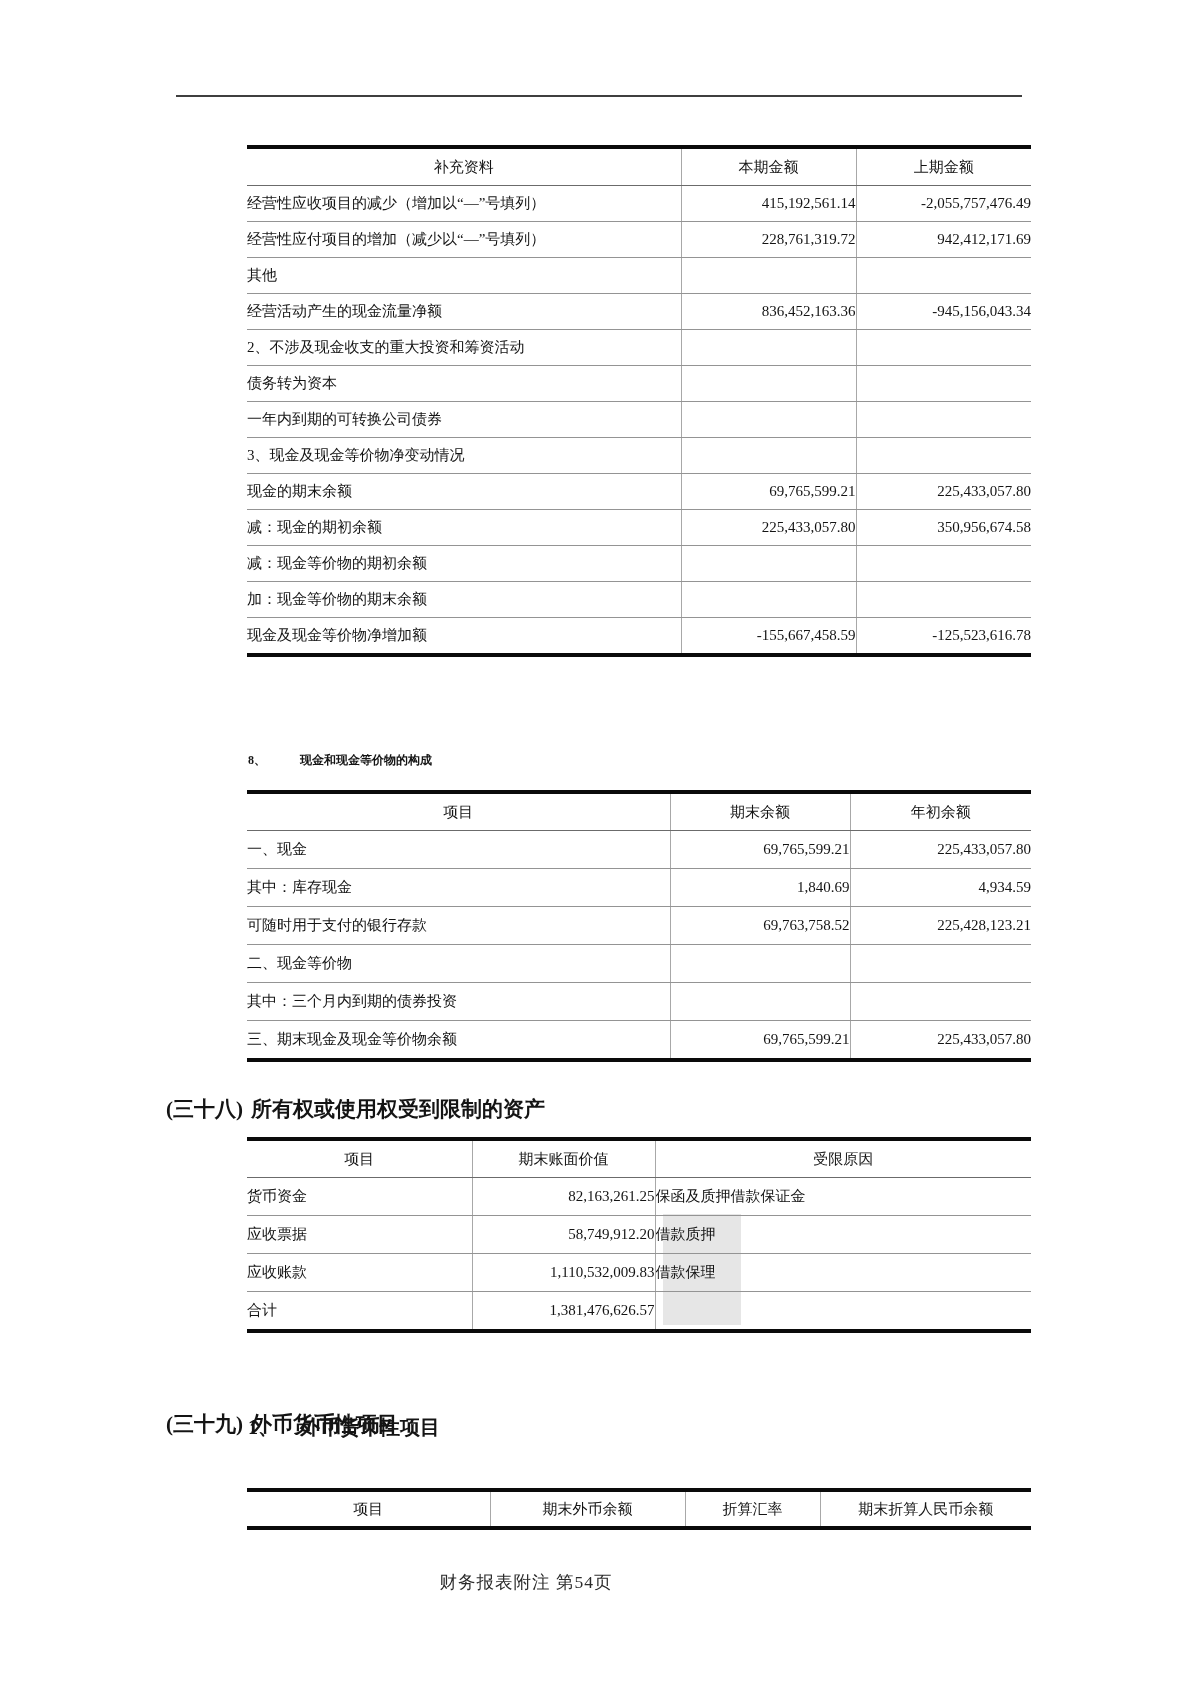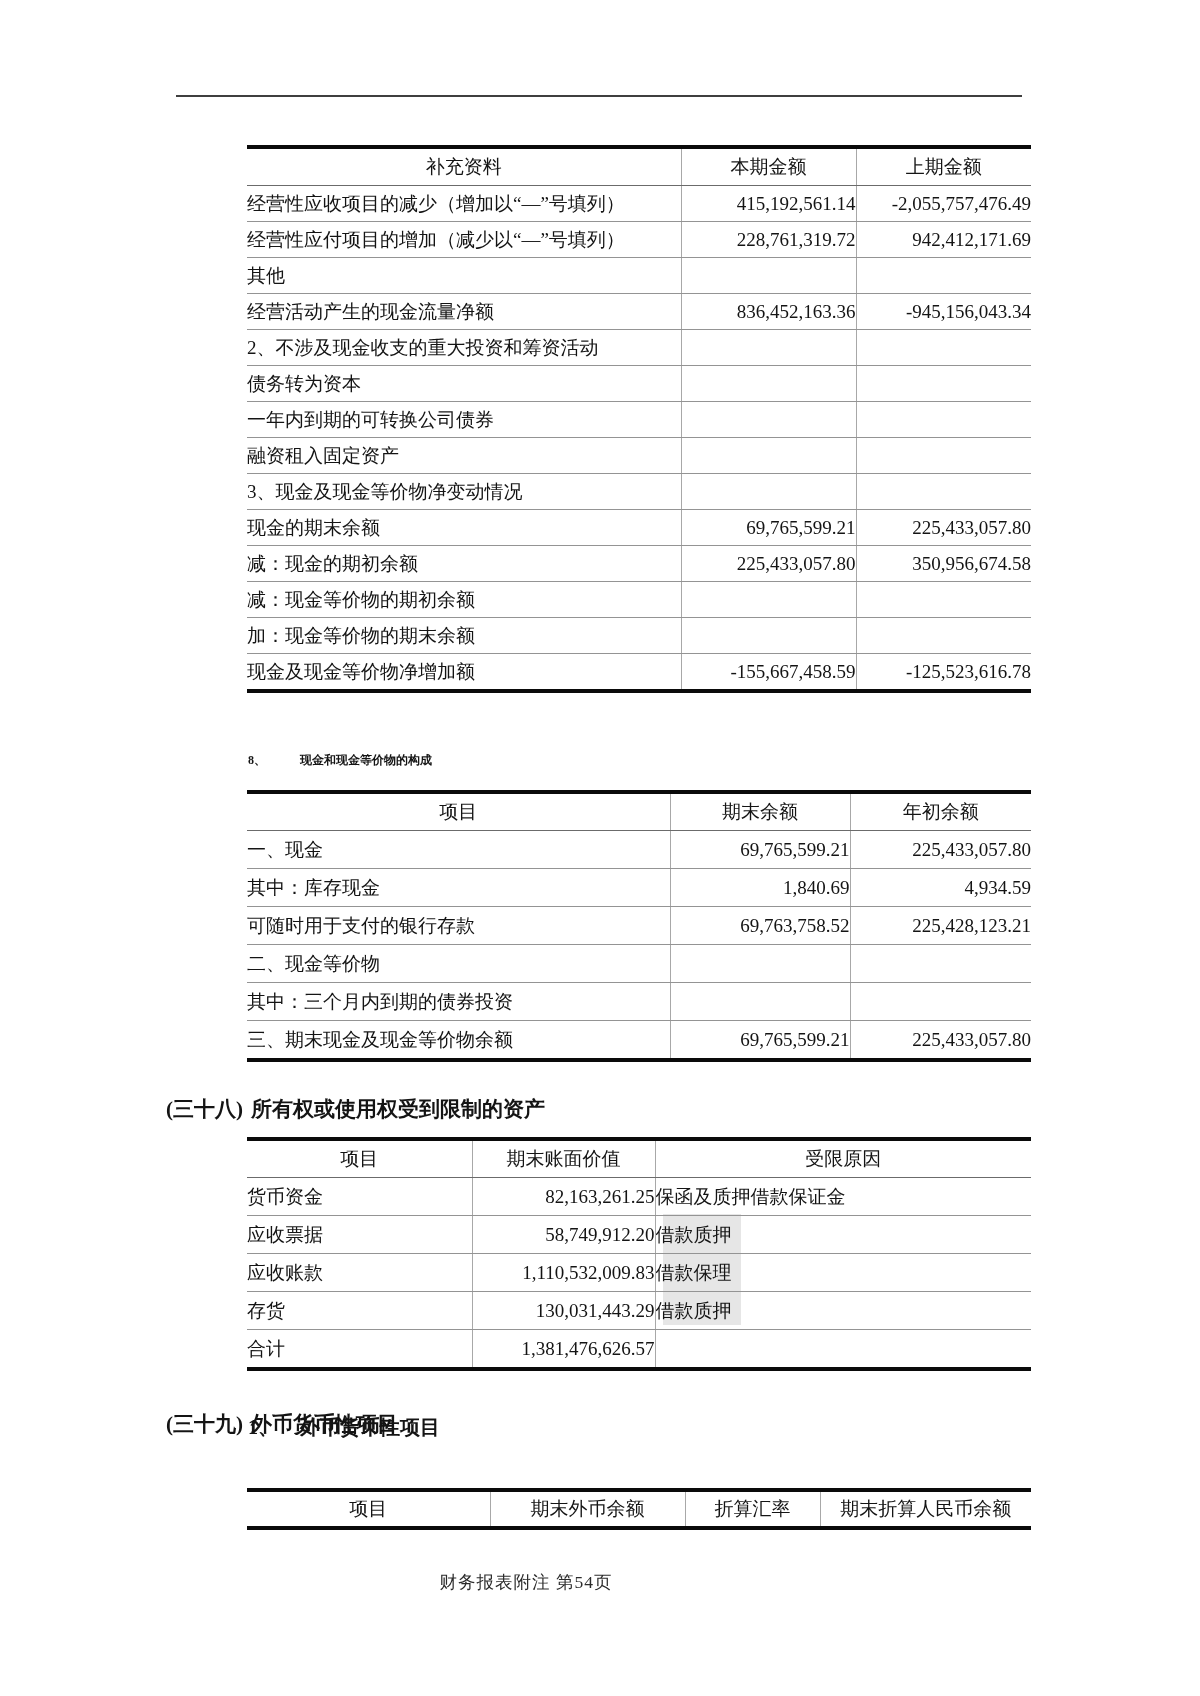--- a/index.html
+++ b/index.html
@@ -12,21 +12,21 @@
 
   .tbl-wrap{position:absolute;left:247px;width:784px;}
   .t1{top:145px;}
   .t2{top:790px;}
   .t3{top:1137px;}
   .t4{top:1488px;}
 
   table.fin{
     width:784px;table-layout:fixed;border-collapse:collapse;
     border-top:4px solid #0a0a0a;border-bottom:4px solid #0a0a0a;
-    font-size:19px;position:relative;z-index:1;background:transparent;
+    font-size:15px;position:relative;z-index:1;background:transparent;
   }
   table.fin th{
     font-weight:normal;text-align:center;vertical-align:middle;
     border-bottom:1px solid #6b6b6b;padding:0;
   }
   table.fin td{
     vertical-align:middle;border-bottom:1px solid #949494;padding:0;
     white-space:nowrap;overflow:hidden;
   }
   table.fin th + th, table.fin td + td{border-left:1px solid #a8a8a8;}
@@ -118,25 +118,20 @@
             <td class="c-label">债务转为资本</td>
             <td class="c-num"></td>
             <td class="c-num"></td>
           </tr>
           <tr>
             <td class="c-label">一年内到期的可转换公司债券</td>
             <td class="c-num"></td>
             <td class="c-num"></td>
           </tr>
           <tr>
-            <td class="c-label">融资租入固定资产</td>
-            <td class="c-num"></td>
-            <td class="c-num"></td>
-          </tr>
-          <tr>
             <td class="c-label">3、现金及现金等价物净变动情况</td>
             <td class="c-num"></td>
             <td class="c-num"></td>
           </tr>
           <tr>
             <td class="c-label">现金的期末余额</td>
             <td class="c-num">69,765,599.21</td>
             <td class="c-num">225,433,057.80</td>
           </tr>
           <tr>
@@ -243,25 +238,20 @@
           </tr>
           <tr>
             <td class="c-label">应收票据</td>
             <td class="c-num">58,749,912.20</td>
             <td class="c-reason">借款质押</td>
           </tr>
           <tr>
             <td class="c-label">应收账款</td>
             <td class="c-num">1,110,532,009.83</td>
             <td class="c-reason">借款保理</td>
-          </tr>
-          <tr>
-            <td class="c-label">存货</td>
-            <td class="c-num">130,031,443.29</td>
-            <td class="c-reason">借款质押</td>
           </tr>
           <tr>
             <td class="c-label ind3">合计</td>
             <td class="c-num">1,381,476,626.57</td>
             <td class="c-reason"></td>
           </tr>
         </tbody>
     </table>
   </div>
 

